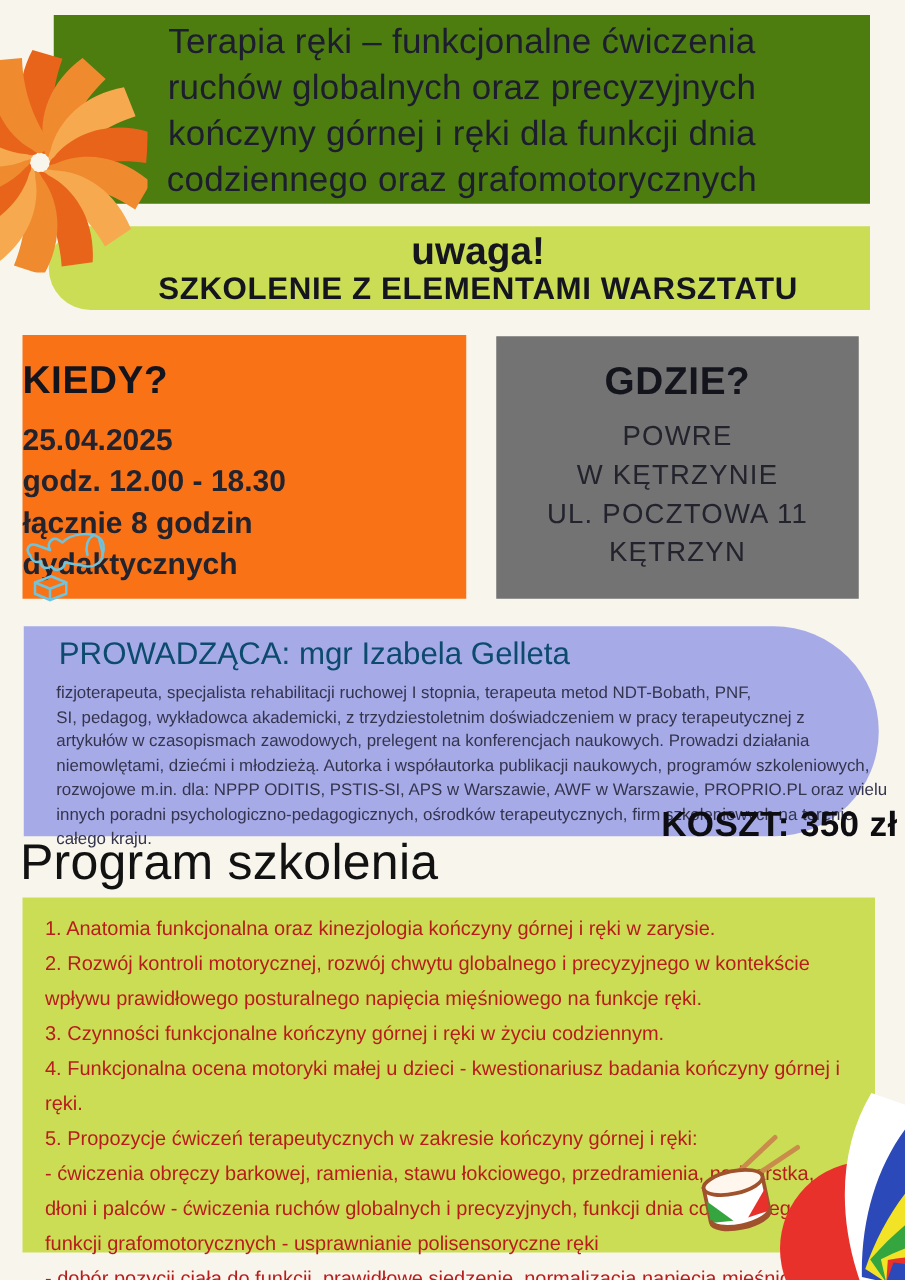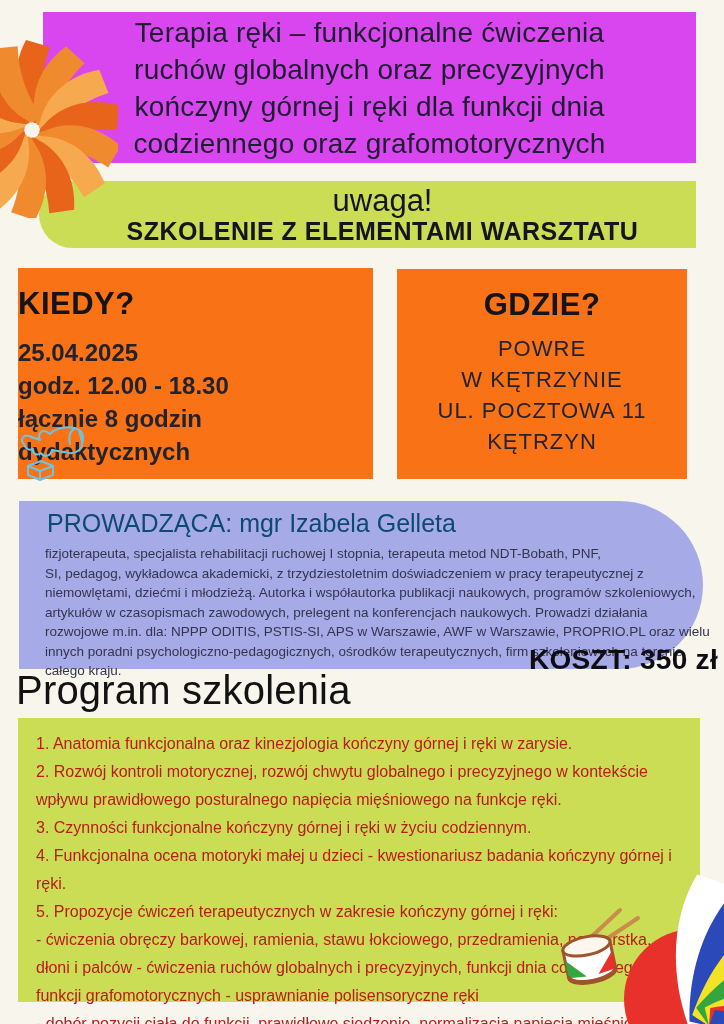--- a/index.html
+++ b/index.html
@@ -4,41 +4,41 @@
 <style>
   html,body{margin:0;padding:0;}
   body{font-family:"Liberation Sans", sans-serif; background:#e8e6dd;}
   .poster{
     position:relative; width:724px; height:1024px; margin:0 auto;
     background:#f8f5ec; overflow:hidden;
   }
   
   .title-box{
     position:absolute; left:43px; top:12px; width:653px; height:151px;
-    background:#d946ef; display:flex; align-items:center; justify-content:center;
+    background:#4d7c0f; display:flex; align-items:center; justify-content:center;
   }
   .title-lines{width:100%; text-align:center; color:#1d1d30;
     font-size:28px; line-height:37px; font-weight:500; letter-spacing:.2px;}
   
   .banner{
     position:absolute; left:39px; top:181px; width:657px; height:67px;
     background:#cbdd55; border-radius:34px 0 0 34px;
     display:flex; flex-direction:column; align-items:center; justify-content:center;
     padding-left:30px; box-sizing:border-box; color:#15151f;
   }
-  .banner-line1{font-size:31px; font-weight:400; line-height:32px;}
+  .banner-line1{font-size:31px; font-weight:700; line-height:32px;}
   .banner-line2{font-size:25px; font-weight:700; letter-spacing:.5px; line-height:28px;}
   
   .when-box{
     position:absolute; left:18px; top:268px; width:355px; height:211px;
     background:#f97316; text-align:left; color:#23232e;
   }
   .where-box{
     position:absolute; left:397px; top:269px; width:290px; height:210px;
-    background:#f97316; text-align:center; color:#23232e;
+    background:#737373; text-align:center; color:#23232e;
   }
   .box-heading{font-size:31px; font-weight:800; letter-spacing:.5px; margin-top:18px; color:#14141c;}
   .when-lines{margin-top:14px; font-size:24px; line-height:33px; font-weight:700;}
   .where-lines{margin-top:10px; font-size:22px; line-height:31px; font-weight:500; letter-spacing:1px;}
   
   .presenter-box{
     position:absolute; left:19px; top:501px; width:684px; height:168px;
     background:#a6abe8; border-radius:0 84px 84px 0;
     box-sizing:border-box; padding:6px 90px 0 26px; color:#34344e;
   }
@@ -134,22 +134,22 @@
         <div>UL. POCZTOWA 11</div>
         <div>KĘTRZYN</div>
       </div>
   </div>
 
   <div class="presenter-box">
     <div class="presenter-heading">PROWADZĄCA: mgr Izabela Gelleta</div>
     <div class="presenter-bio">
         <div>fizjoterapeuta, specjalista rehabilitacji ruchowej I stopnia, terapeuta metod NDT-Bobath, PNF,</div>
         <div>SI, pedagog, wykładowca akademicki, z trzydziestoletnim doświadczeniem w pracy terapeutycznej z</div>
+        <div>artykułów w czasopismach zawodowych, prelegent na konferencjach naukowych. Prowadzi działania</div>
         <div>niemowlętami, dziećmi i młodzieżą. Autorka i współautorka publikacji naukowych, programów szkoleniowych,</div>
-        <div>artykułów w czasopismach zawodowych, prelegent na konferencjach naukowych. Prowadzi działania</div>
         <div>rozwojowe m.in. dla: NPPP ODITIS, PSTIS-SI, APS w Warszawie, AWF w Warszawie, PROPRIO.PL oraz wielu</div>
         <div>innych poradni psychologiczno-pedagogicznych, ośrodków terapeutycznych, firm szkoleniowych na terenie</div>
         <div>całego kraju.</div>
       </div>
   </div>
 
   <div class="cost">KOSZT: 350 zł</div>
 
   <div class="program-heading">Program szkolenia</div>
   <div class="program-box">

